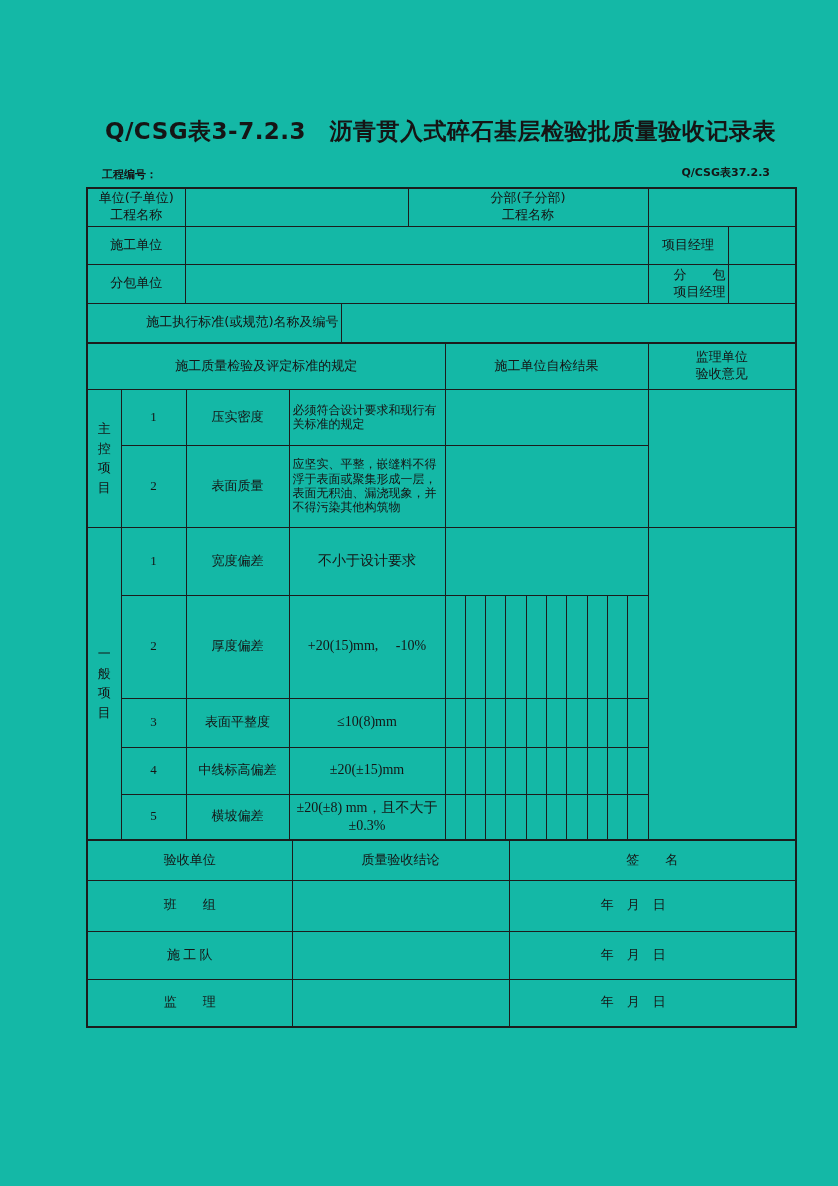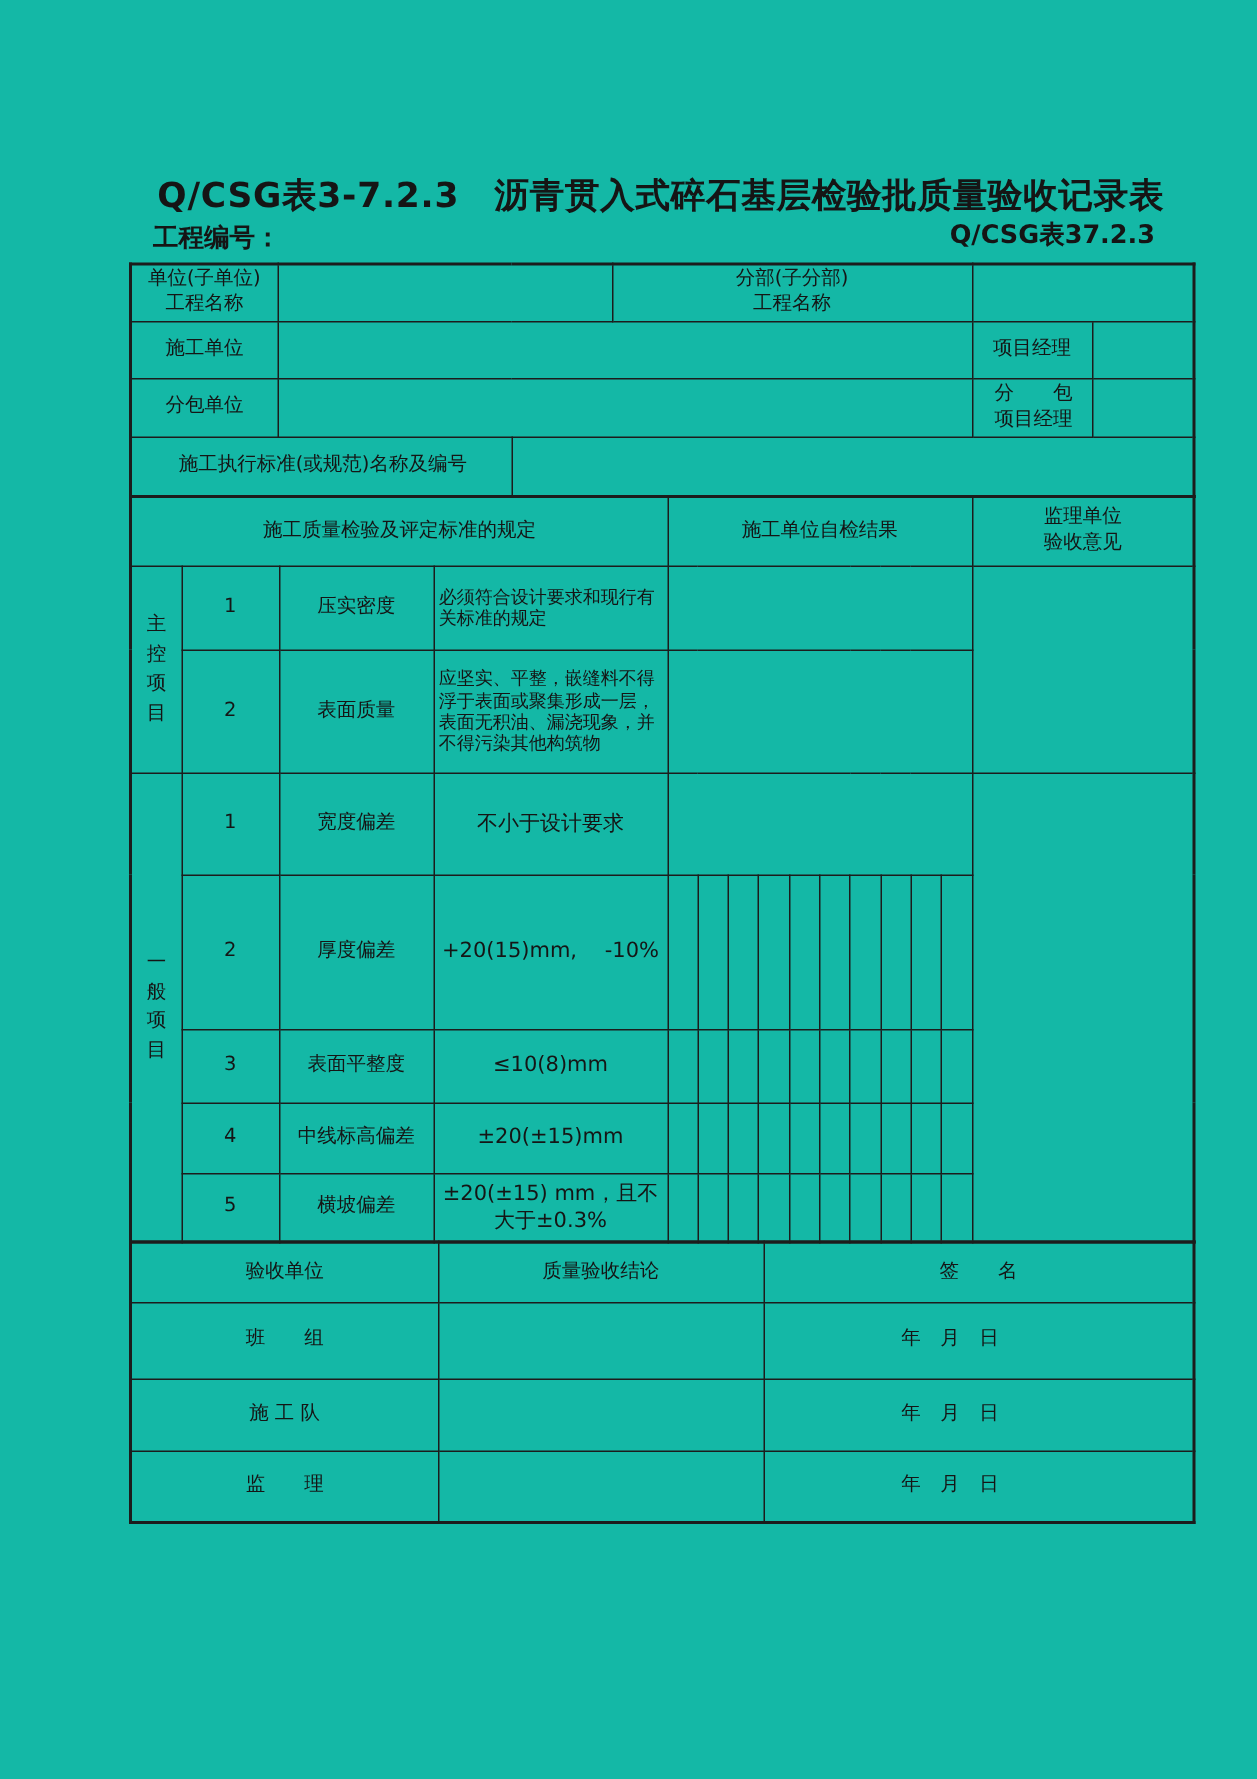--- a/index.html
+++ b/index.html
@@ -28,21 +28,22 @@
     text-align: center;
     font-size: 23px;
     font-weight: bold;
     letter-spacing: 0.5px;
     white-space: nowrap;
     line-height: 34px;
   }
   .meta {
     position: relative;
     height: 24px;
-    font-size: 17px;
+    margin-top: 12px;
+    font-size: 11px;
   }
   .meta .proj {
     position: absolute;
     left: 16px;
     bottom: 2px;
     font-weight: bold;
   }
   .meta .formno {
     position: absolute;
     right: 25px;
@@ -50,33 +51,34 @@
     font-weight: bold;
   }
   table {
     border-collapse: collapse;
     table-layout: fixed;
     width: 709px;
     margin-top: 3px;
   }
   table + table {
     margin-top: -2px;
+    font-family: Liberation Serif, serif;
   }
   td {
     border: 1.5px solid #1c1c1c;
     padding: 1px 2px;
     text-align: center;
     vertical-align: middle;
     font-size: 13px;
     line-height: 1.3;
     overflow: hidden;
   }
   .outer { border: 2px solid #1c1c1c; }
   .preline { white-space: pre-line; }
-  .leftal { text-align: center; padding-left: 4px; }
+  .leftal { text-align: right; padding-left: 4px; }
   .crit {
     font-size: 12px;
     text-align: left;
     padding: 2px 3px;
     line-height: 1.2;
   }
   .crit-c {
     font-size: 14px;
     text-align: center;
     padding: 2px 3px;
@@ -240,21 +242,21 @@
         <td></td>
             <td></td>
         <td></td>
             <td></td>
         <td></td>
             <td></td>
       </tr>
       <tr style="height:46px">
         <td>5</td>
         <td>横坡偏差</td>
-        <td class="crit-c">±20(±15) mm，且不大于±0.3%</td>
+        <td class="crit-c">±20(±8) mm，且不大于±0.3%</td>
         <td></td>
             <td></td>
         <td></td>
             <td></td>
         <td></td>
             <td></td>
         <td></td>
             <td></td>
         <td></td>
             <td></td>

